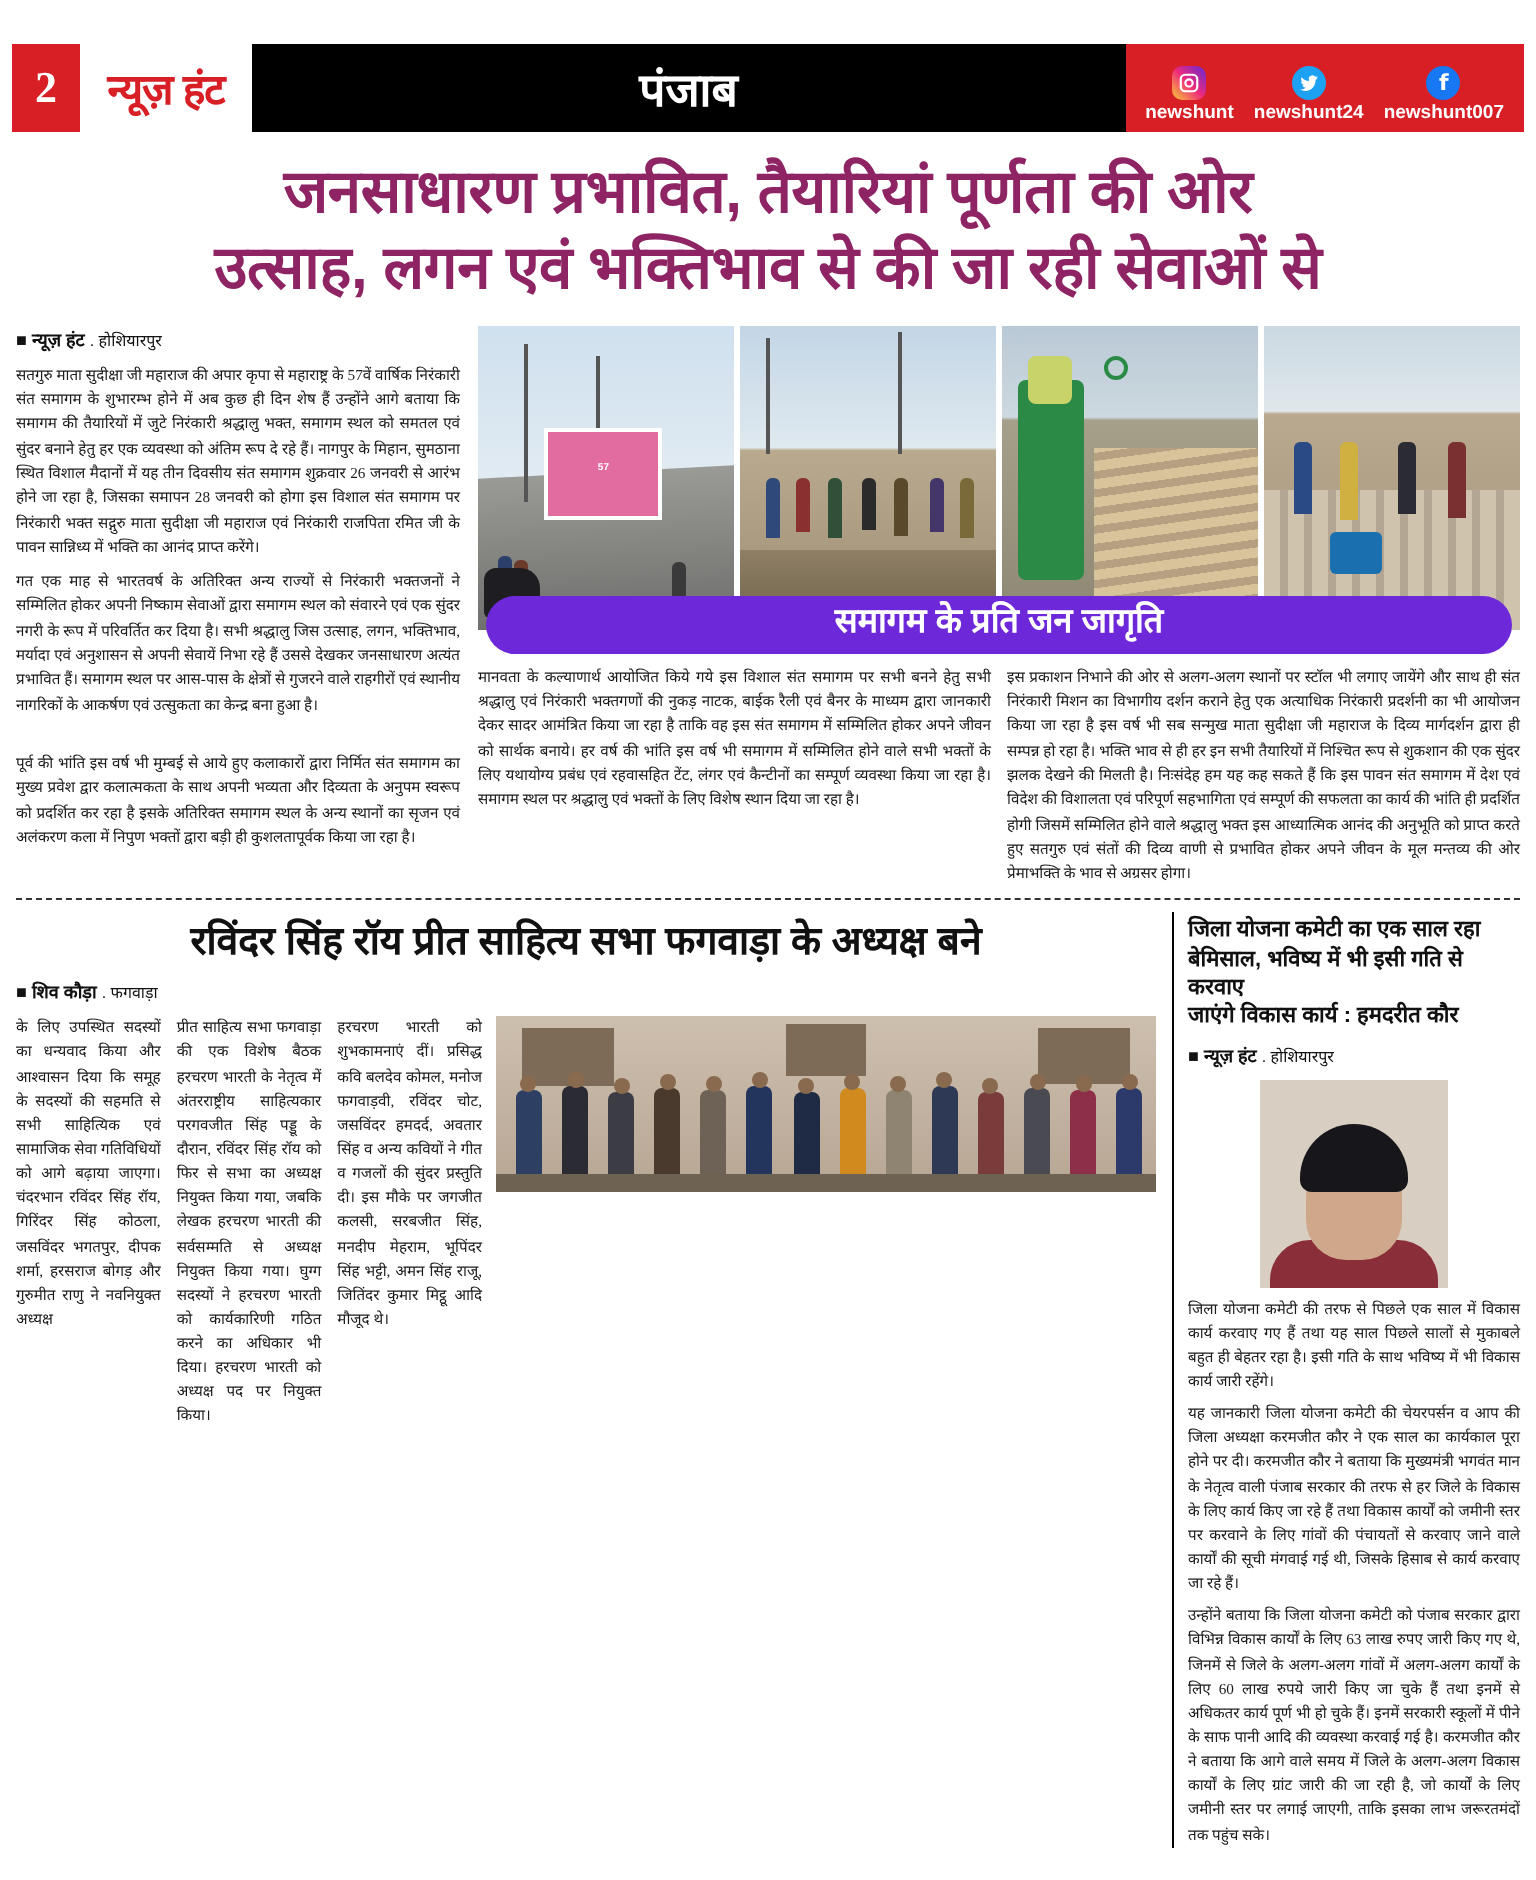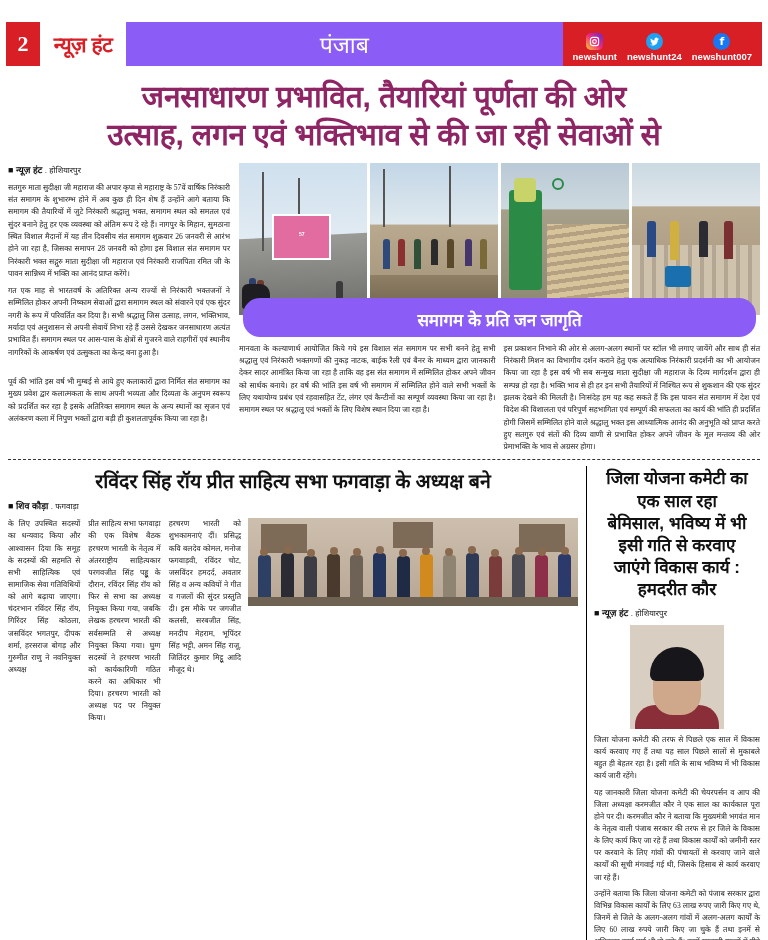--- a/index.html
+++ b/index.html
@@ -25,22 +25,22 @@
   .mh-logo-txt {
     font-size:21px; font-weight:bold; color:#d81f26; letter-spacing:-0.5px;
     font-family:"Liberation Sans", sans-serif; white-space:nowrap;
   }
   .mh-date {
     background:#d81f26; color:#fff; display:flex; flex-direction:column; justify-content:center;
     padding:0 8px; min-width:125px;
   }
   .mh-date span { font-size:10.5px; font-weight:bold; line-height:1.25; letter-spacing:0.2px; }
   .mh-section {
-    background:#8b5cf6; color:#fff; flex:1; display:flex; align-items:center; justify-content:center;
-    font-size:23px; font-weight:normal;
+    background:#000000; color:#fff; flex:1; display:flex; align-items:center; justify-content:center;
+    font-size:23px; font-weight:bold;
   }
   .mh-social {
     background:#d81f26; display:flex; align-items:flex-end; justify-content:center;
     gap:10px; padding:3px 10px 4px 10px;
   }
   .soc { display:flex; flex-direction:column; align-items:center; gap:1px; }
   .soc-ic {
     width:17px; height:17px; border-radius:4px; display:flex; align-items:center; justify-content:center;
     color:#fff; font-size:11px; font-weight:bold; font-family:"DejaVu Sans", sans-serif;
   }
@@ -64,23 +64,23 @@
   .byline .loc { font-weight:normal; font-size:8px; }
   .body-txt {
     font-size:7.6px; line-height:1.62; text-align:justify; color:#1a1a1a;
     font-family:"Liberation Serif", serif;
   }
   .top-right { flex:1; }
   .photo-row { display:flex; gap:3px; height:152px; }
   .photo { flex:1; position:relative; overflow:hidden; background:#8fa8bd; }
   .cap-bar {
     margin-top:-17px; position:relative; z-index:4;
-    background:#8b5cf6; color:#fff; border-radius:17px;
+    background:#6d28d9; color:#fff; border-radius:17px;
     text-align:center; font-size:17px; font-weight:bold;
-    padding:10px 0 6px 0; margin-left:4px; margin-right:4px;
+    padding:0 0 6px 0; margin-left:4px; margin-right:4px;
   }
 
   
   .sky { position:absolute; inset:0; background:linear-gradient(#cfe0ee 0%, #e3ecf3 55%, #c9d3c5 56%, #b9c3a9 100%); }
   .road { position:absolute; left:0; right:0; bottom:0; height:52%;
           background:linear-gradient(#9a9a96, #6e6e6c); transform: skewY(-3deg); }
   .pole { position:absolute; width:2px; background:#555; }
   .person { position:absolute; bottom:8%; width:7px; border-radius:3px 3px 0 0; }
   .banner-pink { position:absolute; background:#e26ba0; border:2px solid #fff; }
   .banner-txt { position:absolute; color:#fff; font-size:5px; font-weight:bold; text-align:center; width:100%; }
@@ -90,21 +90,21 @@
 
   
   .mid-wrap { display:flex; margin:0 8px; gap:8px; }
   .mid-left { width:570px; }
   .mid-right { flex:1; border-left:1px solid #000; padding-left:7px; }
   .sub-headline {
     text-align:center; font-size:19.5px; font-weight:bold; color:#111;
     line-height:1.22; margin:4px 0 5px 0;
   }
   .sub-headline-r {
-    font-size:17px; font-weight:bold; color:#111; line-height:1.3; text-align:center;
+    font-size:11px; font-weight:bold; color:#111; line-height:1.3; 
     margin:2px 0 5px 0;
   }
   .cols2 { display:flex; gap:8px; }
   .cols3 { display:flex; gap:8px; }
   .col { flex:1; }
   .grp-photo { width:330px; height:88px; background:#b9b0a5; position:relative; overflow:hidden; float:right; margin:0 0 4px 7px; }
   .wall { position:absolute; inset:0; background:linear-gradient(#cdbfae,#b8a694); }
   .win { position:absolute; background:#7d6b58; }
   .std { position:absolute; bottom:0; width:13px; border-radius:4px 4px 0 0; }
   .head { position:absolute; top:-7px; left:50%; transform:translateX(-50%); width:8px; height:8px; border-radius:50%; background:#8a6a4f; }

